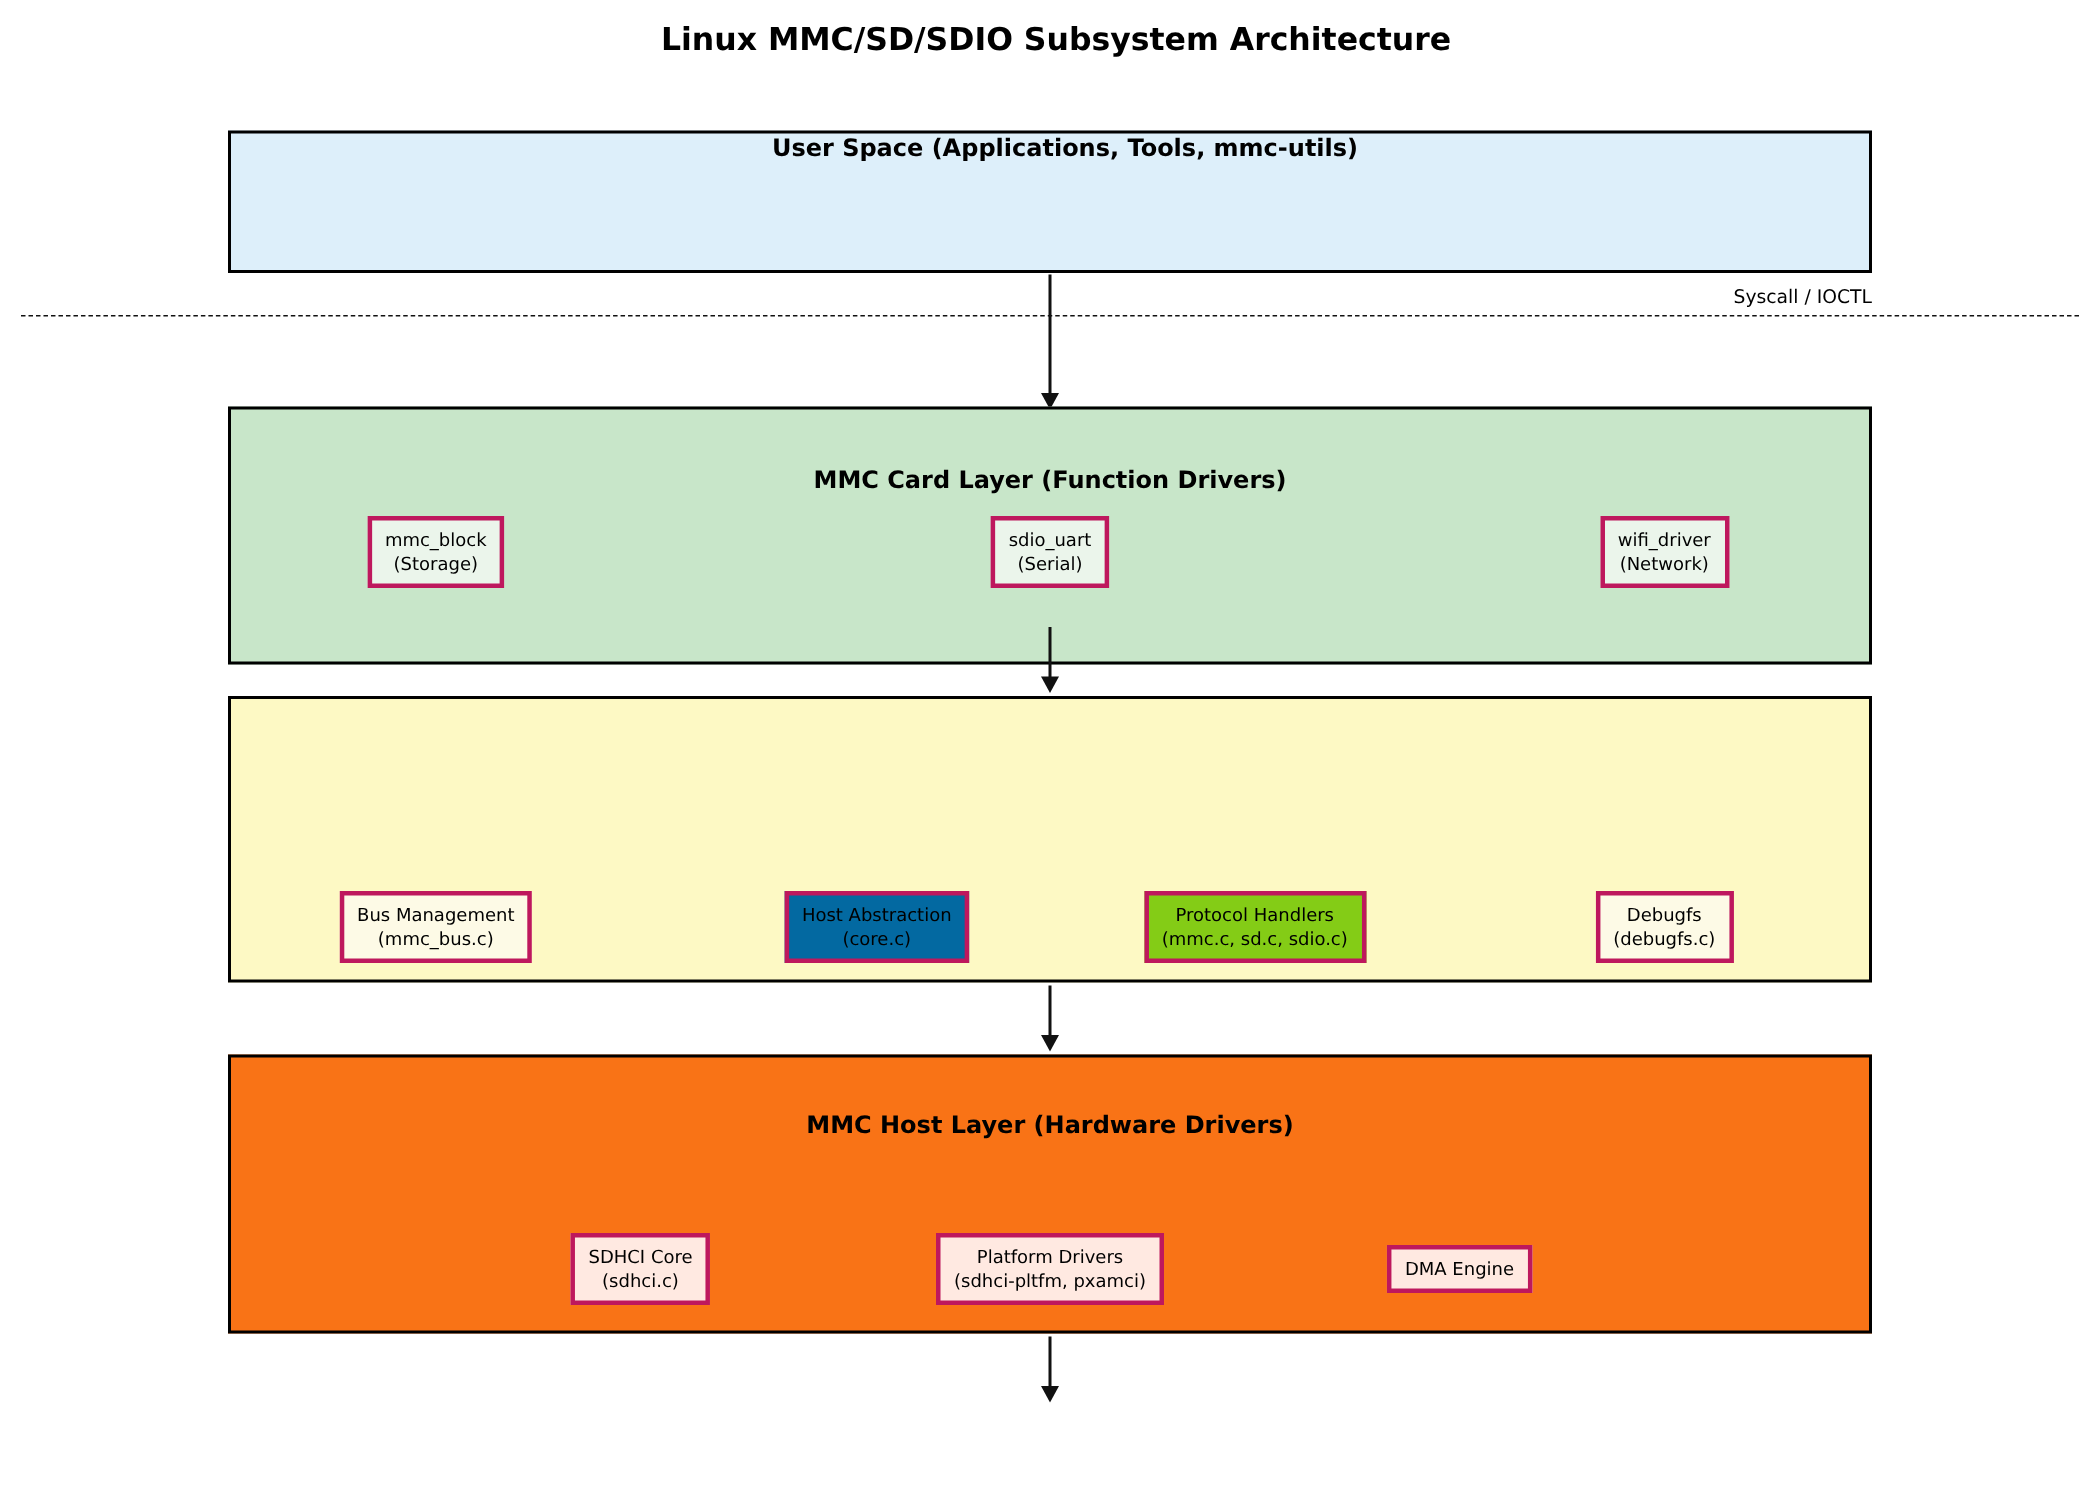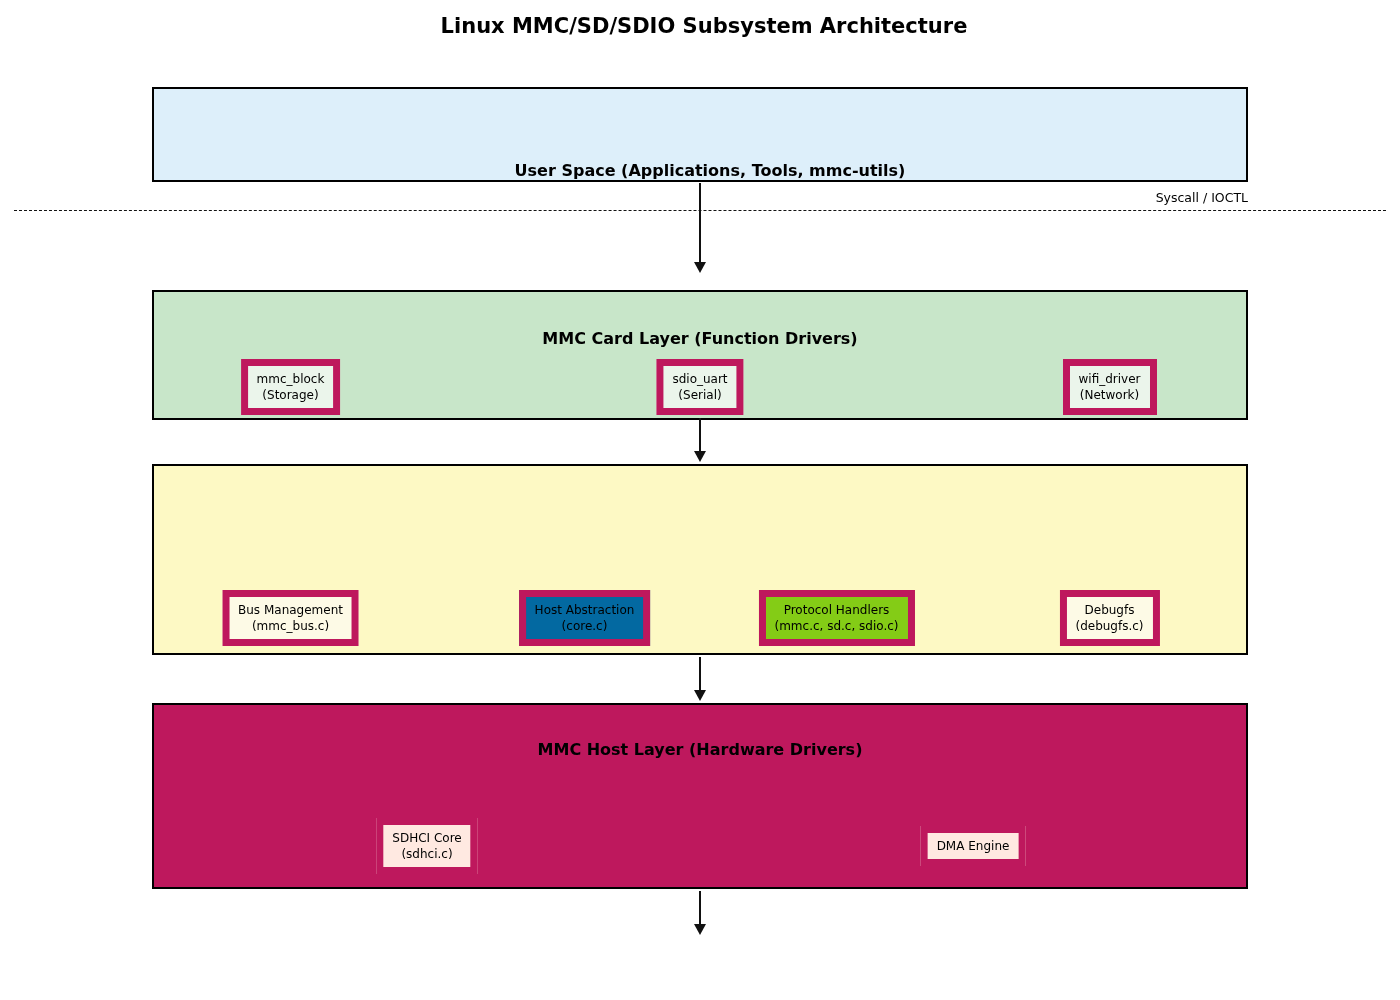--- a/index.html
+++ b/index.html
@@ -27,27 +27,27 @@
     margin: 4px;
   }
   .layer {
     position: absolute;
     left: 152px;
     width: 1096px;
     border: 2.5px solid #000000;
     box-sizing: border-box;
   }
   .layer-userspace { top: 87px;  height: 95px; }
-  .layer-card      { top: 290px; height: 130px; }
+  .layer-card      { top: 271px; height: 172px; }
   .layer-core      { top: 464px; height: 191px; }
   .layer-host      { top: 703px; height: 186px; }
   .layer-hardware  { top: 937px; height: 48px; }
   .layer-center {
     display: flex;
-    align-items: flex-end;
+    align-items: flex-start;
     justify-content: center;
     padding-left: 20px;
   }
   .layer-label {
     font-size: 16px;
     font-weight: bold;
     margin: 0;
     text-align: center;
   }
   .layer-title {
@@ -58,21 +58,21 @@
     font-size: 16px;
     font-weight: bold;
     margin: 0;
     line-height: 22px;
   }
   .layer-card .layer-title, .layer-core .layer-title { top: 36px; }
   .layer-host .layer-title { top: 34px; }
   .childbox {
     position: absolute;
     transform: translate(-50%, -50%);
-    border: 7px solid #be185d;
+    border: 3px solid #be185d;
     padding: 5px 9px;
     font-size: 12px;
     line-height: 16px;
     text-align: center;
     white-space: nowrap;
     box-sizing: border-box;
   }
   .layer-card .childbox { top: 95px; }
   .layer-core .childbox { top: 152px; }
   .layer-host .childbox { top: 141px; }
@@ -161,25 +161,29 @@
       <div>(mmc.c, sd.c, sdio.c)</div>
     </div>
     <div class="childbox" style="left: 87.5%; background-color: rgb(253, 250, 230);">
       <div>Debugfs</div>
       <div>(debugfs.c)</div>
     </div>
   </section>
 
   <div class="arrow arrow-3"></div>
 
-  <section class="layer layer-host" style="background-color: #be185d;">
+  <section class="layer layer-host" style="background-color: #f97316;">
     <h2 class="layer-title">MMC Host Layer (Hardware Drivers)</h2>
     <div class="childbox" style="left: 25%; background-color: rgb(255, 233, 225);">
       <div>SDHCI Core</div>
       <div>(sdhci.c)</div>
+    </div>
+    <div class="childbox" style="left: 50%; background-color: rgb(255, 233, 225);">
+      <div>Platform Drivers</div>
+      <div>(sdhci-pltfm, pxamci)</div>
     </div>
     <div class="childbox" style="left: 75%; background-color: rgb(255, 233, 225);">
       <div>DMA Engine</div>
     </div>
   </section>
 
   <div class="arrow arrow-4"></div>
 
 
 </div>

